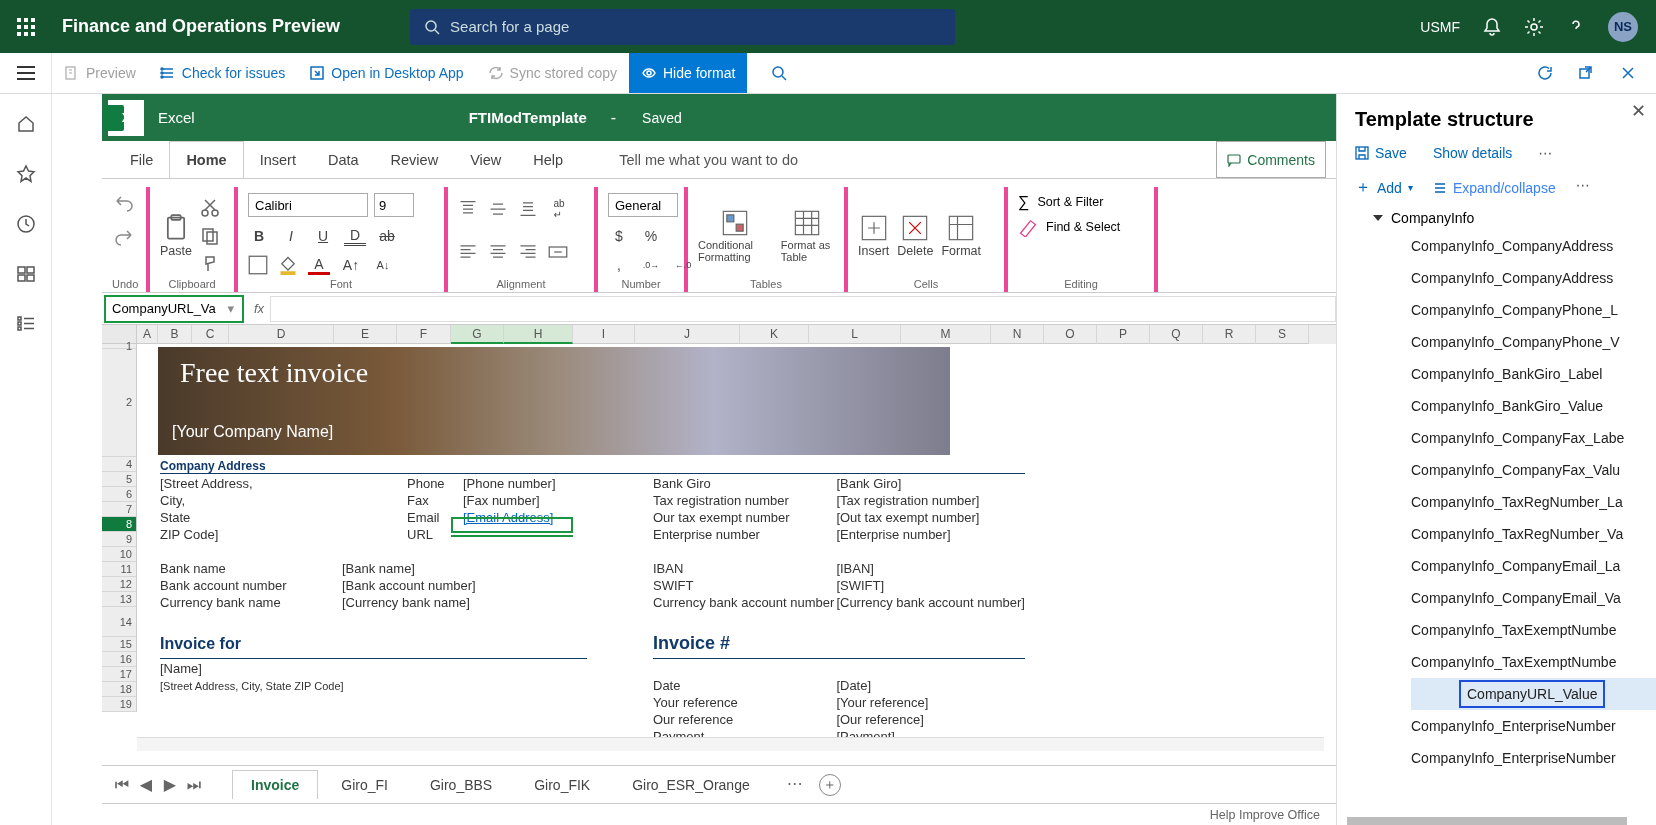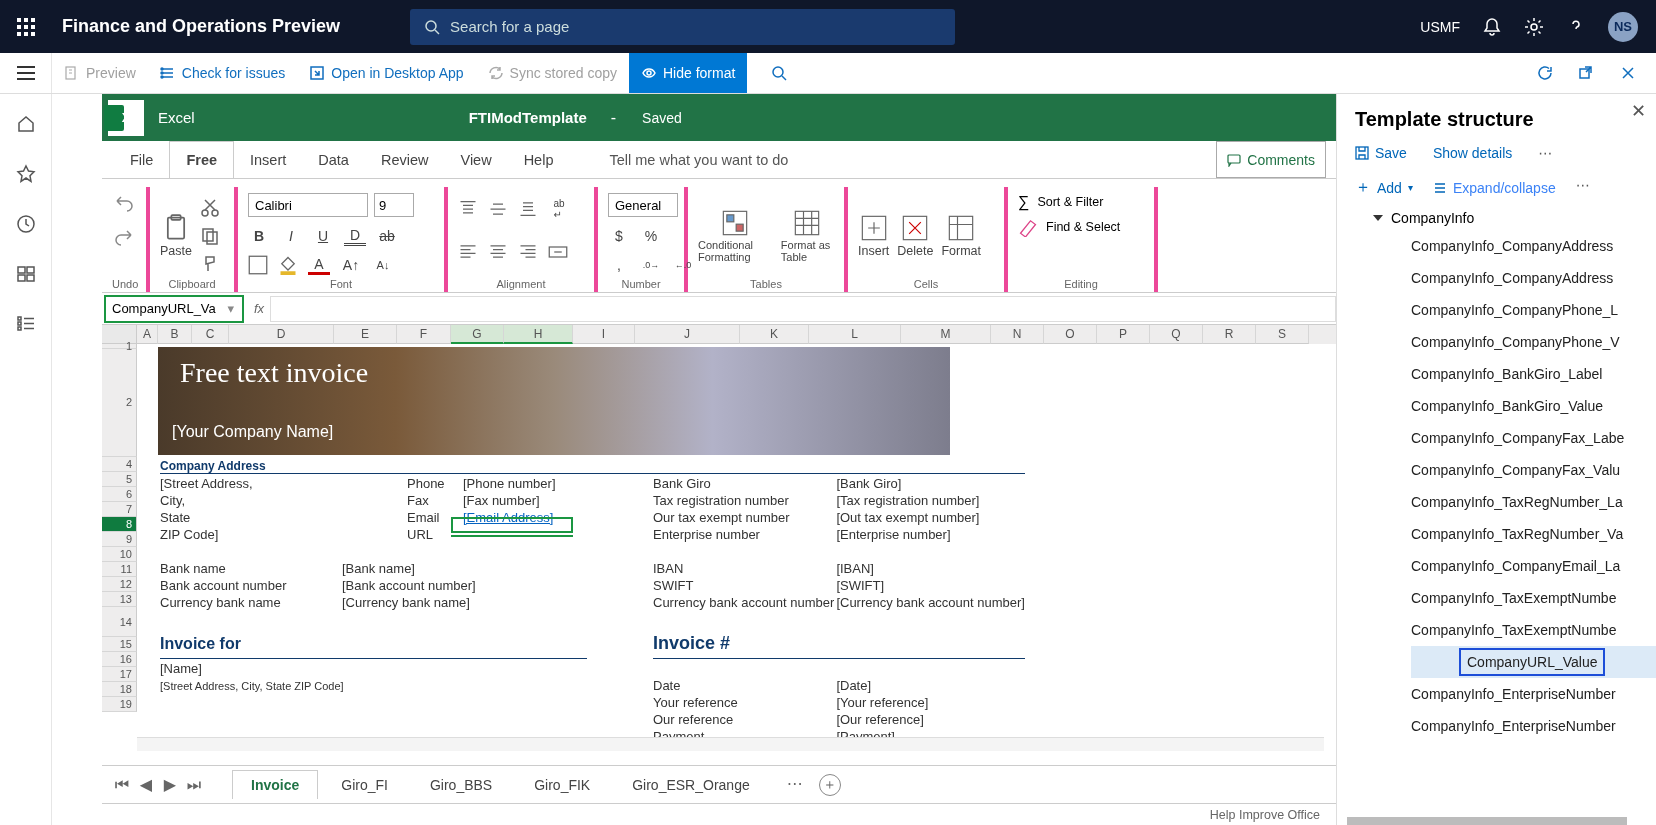--- a/index.html
+++ b/index.html
@@ -1,19 +1,19 @@
 <!DOCTYPE html>
 <html><head>
 <meta charset="utf-8">
 <style>
 * { margin: 0; padding: 0; box-sizing: border-box; font-family: "Segoe UI", Arial, sans-serif; }
 body { width: 1656px; height: 825px; overflow: hidden; background: #fff; }
 
 
-.appbar { height: 53px; background: #0f172a; color: #fff; display: flex; align-items: center; }
+.appbar { height: 53px; background: #14532d; color: #fff; display: flex; align-items: center; }
 .waffle { width: 52px; display: flex; justify-content: center; }
 .waffle-grid { display: grid; grid-template-columns: repeat(3,4px); grid-gap: 3px; }
 .waffle-grid span { width: 4px; height: 4px; background: #fff; }
 .app-title { font-size: 18px; font-weight: 600; margin-left: 10px; }
 .search-wrap { margin-left: 70px; width: 545px; height: 36px; background: #1a3a6e; border-radius: 3px; display: flex; align-items: center; padding: 0 14px; color: #cdd; }
 .search-wrap svg { fill: none; stroke: #cdd; }
 .search-text { margin-left: 10px; font-size: 15px; color: #cdd; }
 .appbar-right { margin-left: auto; display: flex; align-items: center; gap: 22px; padding-right: 18px; }
 .appbar-right .icon { width: 20px; height: 20px; }
 .avatar { width: 30px; height: 30px; border-radius: 50%; background: #8aa2c4; color: #0b2a5b; display: flex; align-items: center; justify-content: center; font-size: 13px; font-weight: 600; }
@@ -263,21 +263,21 @@
           <span>X</span>
         </div>
       <span class="xl-name">Excel</span>
       <span class="xl-file">FTIModTemplate</span>
       <span style="margin-left:10px;">-</span>
       <span class="xl-saved">Saved</span>
     </div>
 
     <div class="xl-tabs">
       <div class="xl-tab">File</div>
-      <div class="xl-tab active">Free</div>
+      <div class="xl-tab active">Home</div>
       <div class="xl-tab">Insert</div>
       <div class="xl-tab">Data</div>
       <div class="xl-tab">Review</div>
       <div class="xl-tab">View</div>
       <div class="xl-tab">Help</div>
       <div class="xl-tellme">Tell me what you want to do</div>
       <div class="comments-btn">
         <svg width="14" height="14" viewBox="0 0 14 14" fill="none" stroke="#217346" stroke-width="1.2">
             <rect x="1" y="2" width="12" height="8" rx="1"></rect>
             <path d="M4 10l-2 3v-3"></path>
@@ -727,20 +727,23 @@
           <div class="node">
             <span>CompanyInfo_TaxRegNumber_La</span>
           </div>
           <div class="node">
             <span>CompanyInfo_TaxRegNumber_Va</span>
           </div>
           <div class="node">
             <span>CompanyInfo_CompanyEmail_La</span>
           </div>
           <div class="node">
+            <span>CompanyInfo_CompanyEmail_Va</span>
+          </div>
+          <div class="node">
             <span>CompanyInfo_TaxExemptNumbe</span>
           </div>
           <div class="node">
             <span>CompanyInfo_TaxExemptNumbe</span>
           </div>
           <div class="node sel">
             <span class="inner">CompanyURL_Value</span>
           </div>
           <div class="node">
             <span>CompanyInfo_EnterpriseNumber</span>

